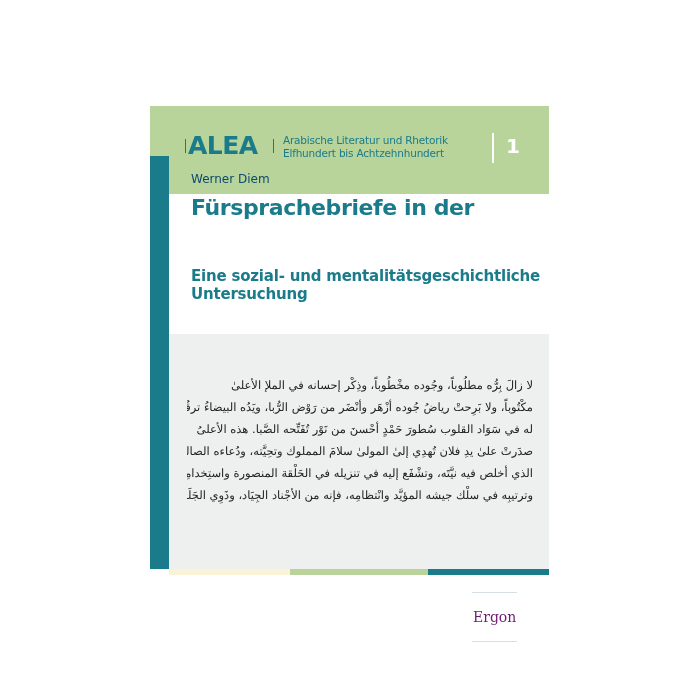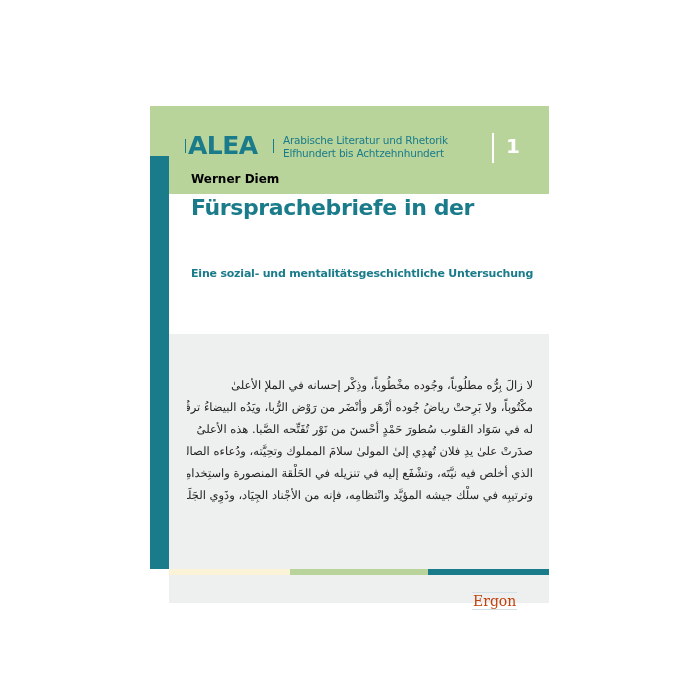--- a/index.html
+++ b/index.html
@@ -6,31 +6,31 @@
     body { width:700px; height:700px; background:#ffffff; position:relative; overflow:hidden; font-family:"DejaVu Sans", sans-serif; }
     .cover { position:absolute; left:150px; top:68px; width:399px; height:507px; background:#ffffff; }
     .header { position:absolute; left:0; top:0; width:399px; height:88px; background:#b8d49a;margin-top:38px; }
     .alea-bar-l { position:absolute; left:35px; top:33px; width:1px; height:14px; background:#1a7b8a; }
     .alea { position:absolute; left:38px; top:25px; font-family:"DejaVu Sans", sans-serif; font-weight:bold; font-size:25px; color:#1a7b8a; letter-spacing:-0.5px; line-height:30px; }
     .alea-bar-r { position:absolute; left:123px; top:33px; width:1px; height:14px; background:#1a7b8a; }
     .series-text { position:absolute; left:133px; top:28px; font-family:"DejaVu Sans", sans-serif; font-weight:normal; font-size:10.5px; color:#1a7b8a; line-height:13px; letter-spacing:-0.2px; }
     .vol-bar { position:absolute; left:342px; top:27px; width:2px; height:30px; background:#ffffff; }
     .vol { position:absolute; left:356px; top:28px; font-family:"DejaVu Sans", sans-serif; font-weight:bold; font-size:20px; color:#ffffff; line-height:24px; }
     .stripe { position:absolute; left:0; top:88px; width:19px; height:413px; background:#1a7b8a; }
-    .author { position:absolute; left:41px; top:104px; font-family:"DejaVu Sans", sans-serif; font-weight:bold; font-size:12px; color:#000000; }
+    .author { position:absolute; left:41px; top:104px; font-family:"DejaVu Sans", sans-serif; font-weight:normal; font-size:12px; color:#0c4a6e; }
     .title { position:absolute; left:41px; top:130px; font-family:"DejaVu Sans", sans-serif; font-weight:bold; font-size:22px; line-height:20px; color:#1a7b8a; letter-spacing:-0.4px; }
-    .subtitle { position:absolute; left:41px; top:199px; font-family:"DejaVu Sans", sans-serif; font-weight:bold; font-size:11px; color:#1a7b8a; letter-spacing:-0.2px; }
-    .greybox { position:absolute; left:19px; top:266px; width:380px; height:269px; background:#eeefef; }
+    .subtitle { position:absolute; left:41px; top:199px; font-family:"DejaVu Sans", sans-serif; font-weight:bold; font-size:15px; color:#1a7b8a; letter-spacing:-0.2px; }
+    .greybox { position:absolute; left:19px; top:266px; width:380px; height:235px; background:#eeefef; }
     .arabic { position:absolute; left:18px; top:40px; width:346px; direction:rtl; text-align:justify; text-align-last:right; font-family:"DejaVu Serif", serif; font-size:11.5px; line-height:22px; color:#222; }
     .arabic div { white-space:nowrap; overflow:hidden; }
     .bars { position:absolute; left:19px; top:501px; width:380px; height:6px; display:flex; }
     .bar1 { width:121px; background:#fbf3d7; }
     .bar2 { width:138px; background:#b8d49a; }
     .bar3 { width:121px; background:#1a7b8a; }
-    .publisher { position:absolute; left:472px; top:592px; font-family:"DejaVu Serif", serif; font-size:14px; color:#c2410c; border-top:1px solid #d4dfe6; border-bottom:1px solid #d4dfe6; line-height:16px; padding:0 1px; }
+    .publisher { position:absolute; left:472px; top:592px; font-family:"DejaVu Serif", serif; font-size:14px; color:#701a75; border-top:1px solid #d4dfe6; border-bottom:1px solid #d4dfe6; line-height:16px; padding:16px 1px; }
   </style>
 </head>
 <body>
 
 <div class="cover">
   <div class="header">
     <div class="alea-bar-l"></div>
     <div class="alea">ALEA</div>
     <div class="alea-bar-r"></div>
     <div class="series-text">

